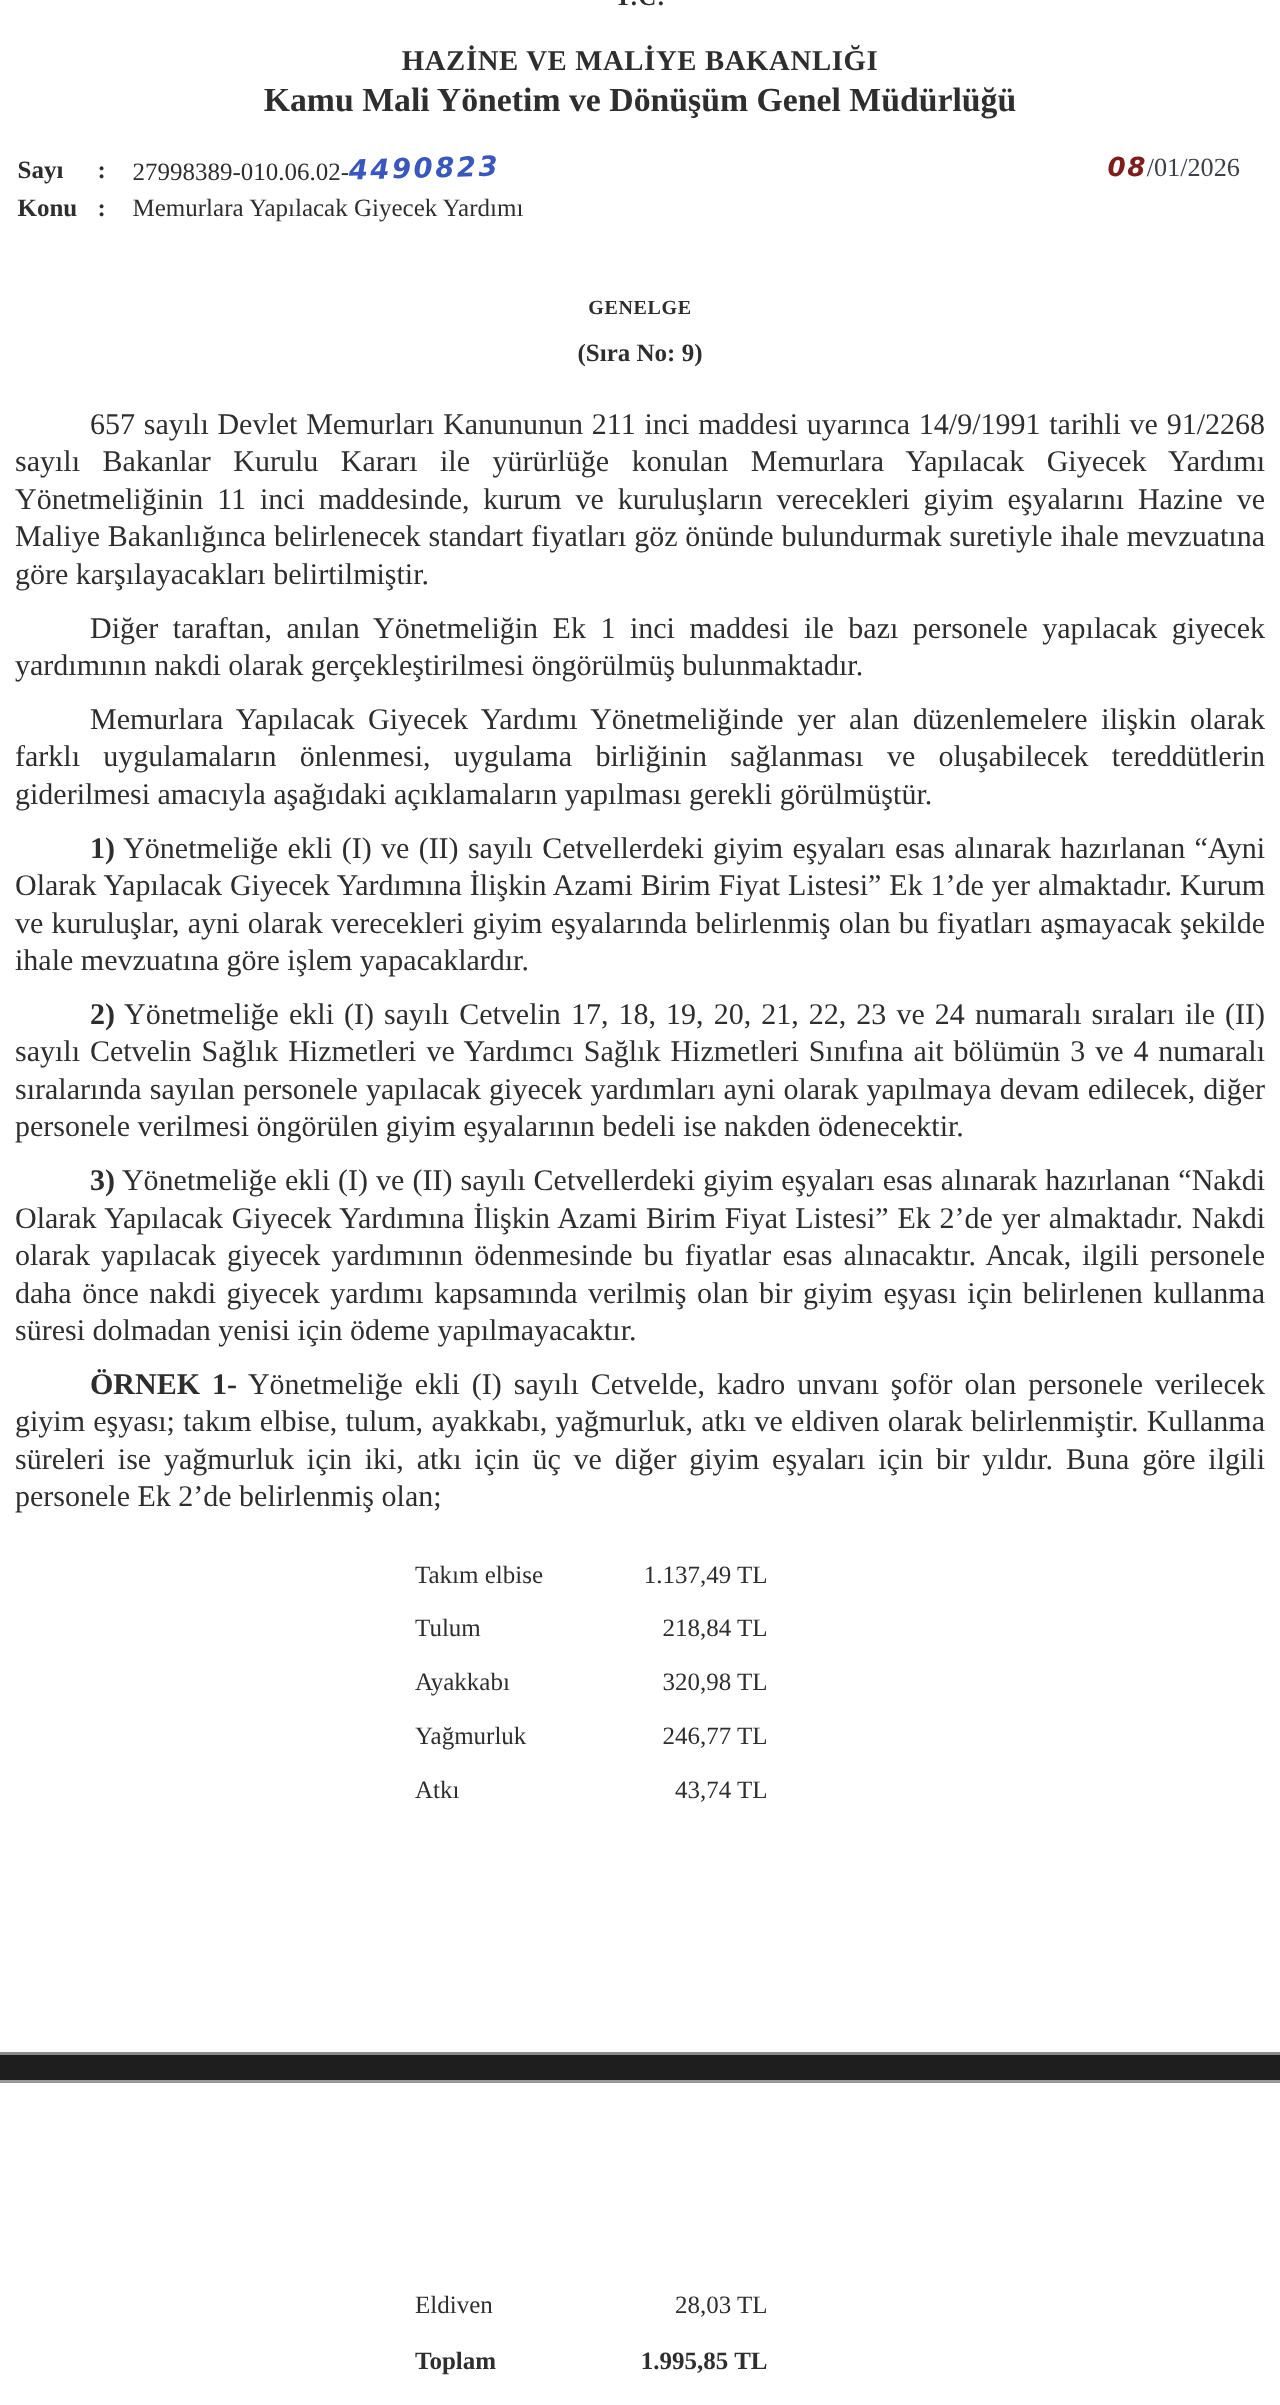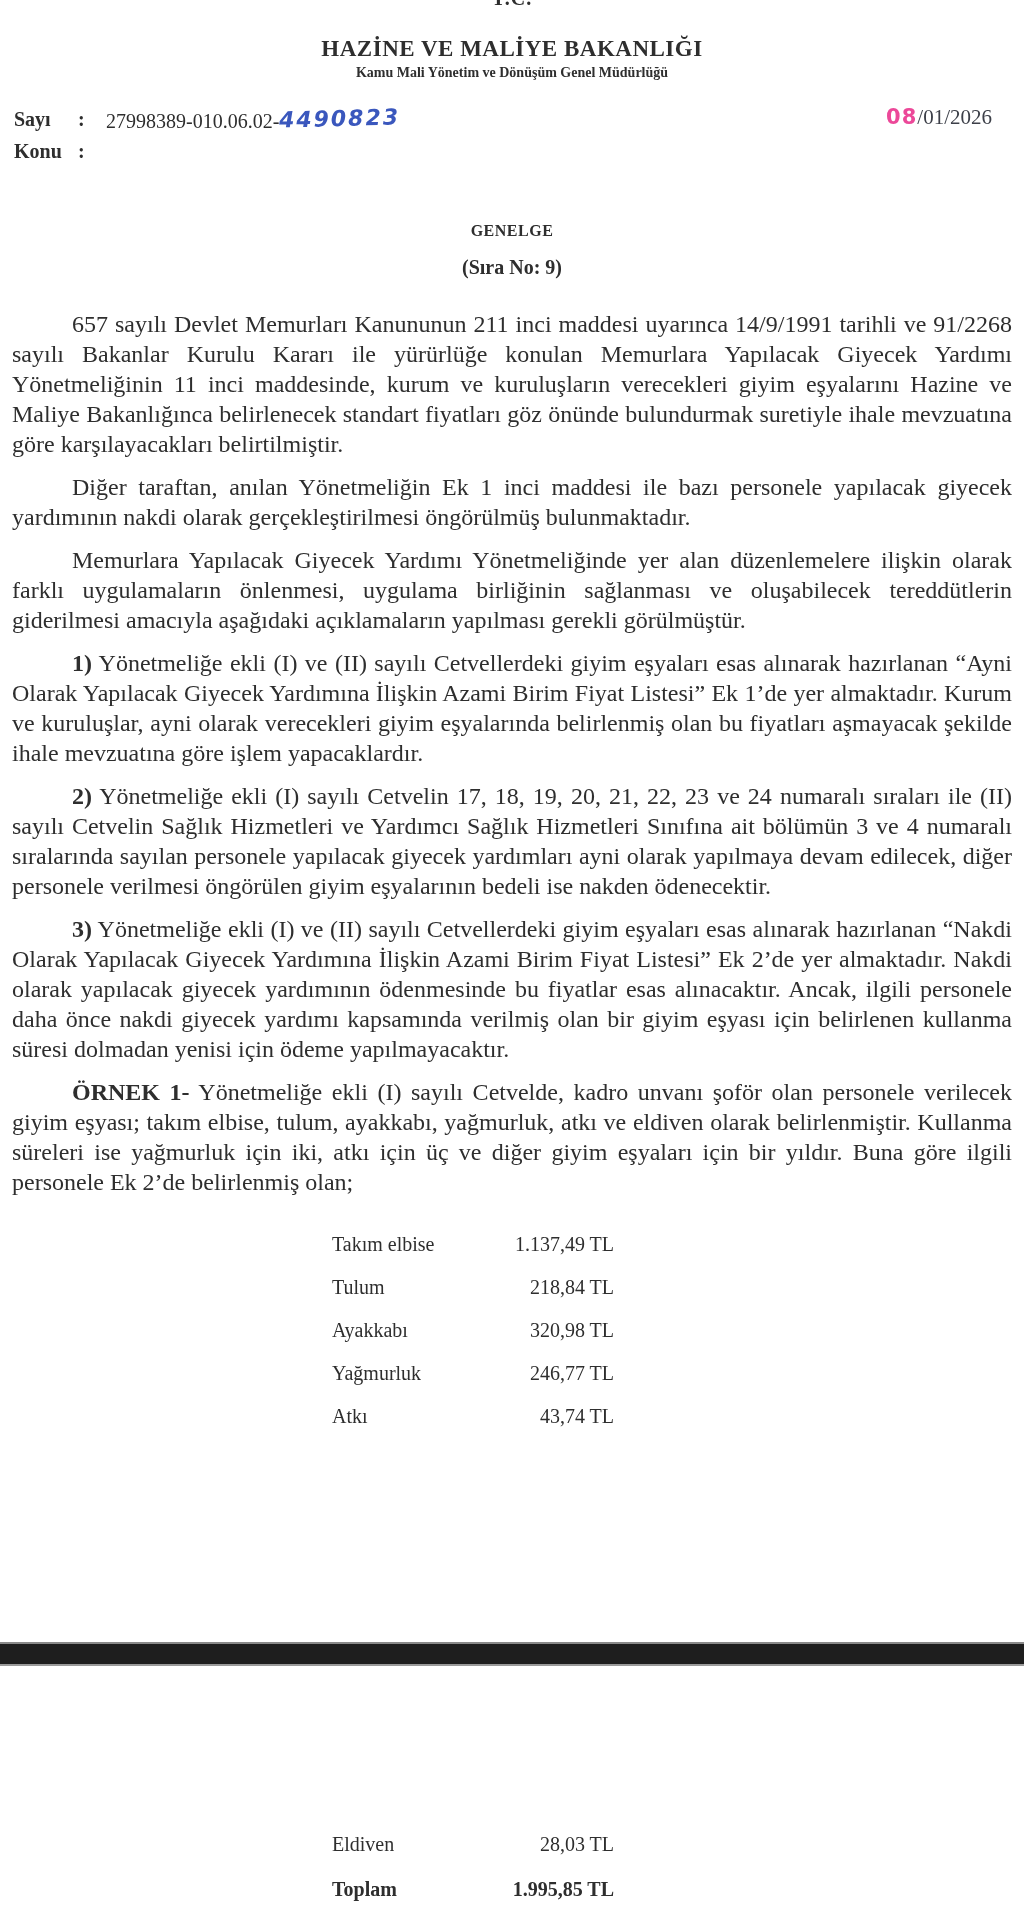--- a/index.html
+++ b/index.html
@@ -20,21 +20,21 @@
   }
   
   .letterhead {
     text-align: center;
     font-weight: bold;
     margin-top: -14px; 
     line-height: 1.25;
   }
   .lh-tc   { font-size: 20px; letter-spacing: 1px; }
   .lh-min  { font-size: 23px; letter-spacing: 0.5px; margin-top: 24px; }
-  .lh-dept { font-size: 14px; }
+  .lh-dept { font-size: 27px; }
   
   .meta {
     position: relative;
     margin: 24px 14px 0 14px;
     font-size: 20px;
   }
   .meta-row { display: flex; line-height: 1.45; }
   .meta-label { font-weight: bold; width: 64px; }
   .meta-colon { font-weight: bold; width: 28px; }
   .meta-value { }
@@ -49,23 +49,24 @@
     transform: rotate(-1.5deg) translateY(-2px);
   }
   .date-block {
     position: absolute;
     top: 0;
     right: 18px;
     font-size: 21px;
     color: #3c3f48;
   }
   .date-hand {
-    color: #ec4899;
+    color: #7f1d1d;
     font-family: "DejaVu Sans", sans-serif;
     font-weight: bold;
+    font-style: italic;
     letter-spacing: 1px;
   }
   
   .title-block { text-align: center; margin-top: 56px; }
   .title-main { font-weight: bold; font-size: 16px; letter-spacing: 0.5px; }
   .title-sub  { font-weight: bold; font-size: 20px; margin-top: 16px; }
   
   .body-text {
     margin: 30px 12px 0 12px;
     font-size: 24px;
@@ -127,20 +128,21 @@
 
   <div class="meta">
     <div class="meta-row">
       <span class="meta-label">Sayı</span>
       <span class="meta-colon">:</span>
       <span class="meta-value"><span>27998389-010.06.02-</span><span class="handwritten">4490823</span></span>
     </div>
     <div class="meta-row">
       <span class="meta-label">Konu</span>
       <span class="meta-colon">:</span>
+      <span class="meta-value">Memurlara Yapılacak Giyecek Yardımı</span>
     </div>
     <div class="date-block">
       <span class="date-hand">08</span><span>/01/2026</span>
     </div>
   </div>
 
   <div class="title-block">
     <div class="title-main">GENELGE</div>
     <div class="title-sub">(Sıra No: 9)</div>
   </div>

